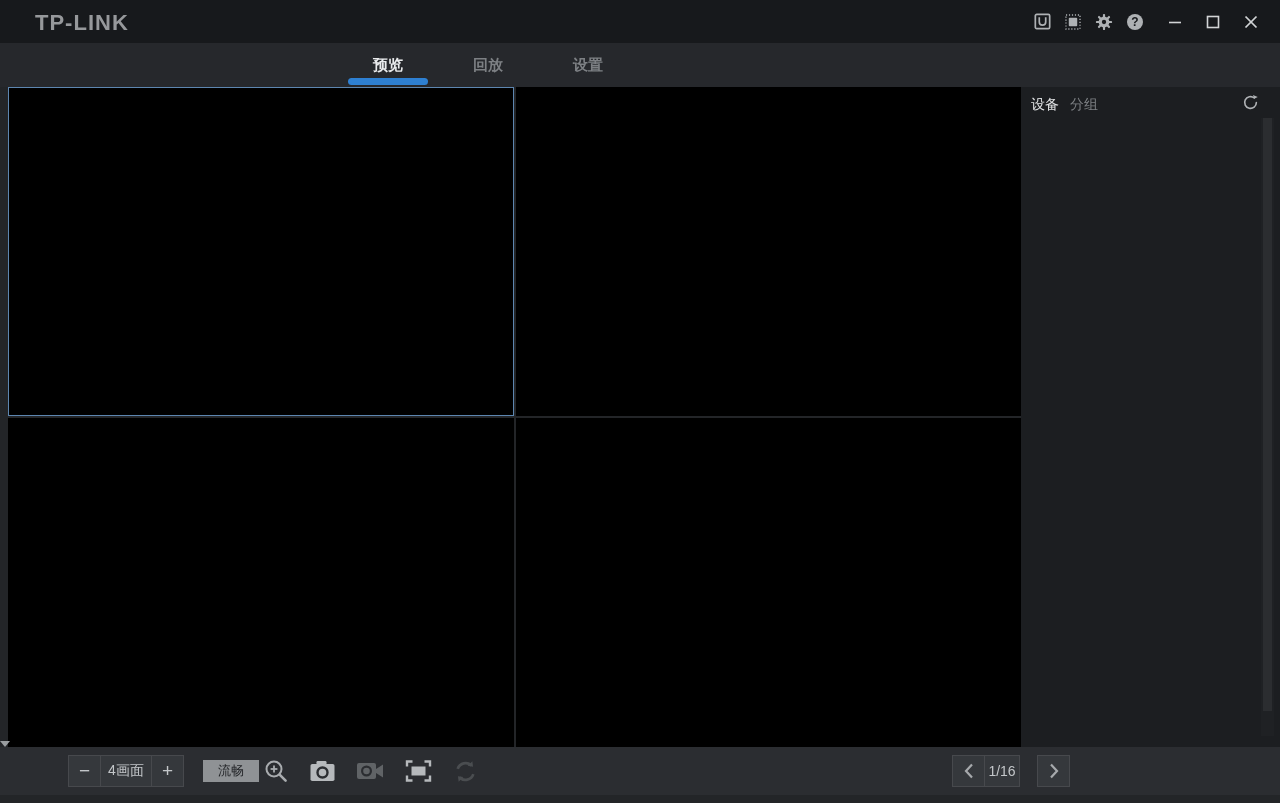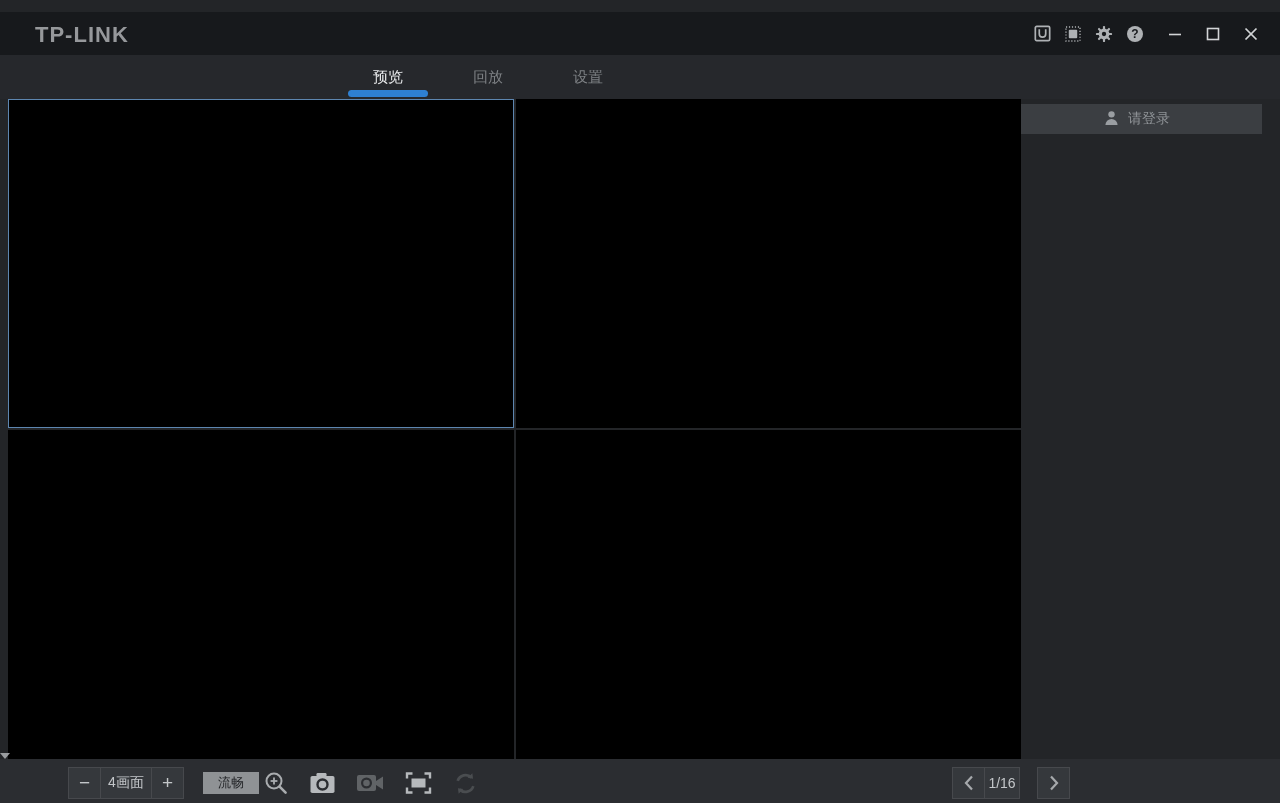--- a/index.html
+++ b/index.html
@@ -1,34 +1,34 @@
 <!DOCTYPE html>
 <html><head>
 <meta charset="utf-8">
 <style>
   * { margin:0; padding:0; box-sizing:border-box; }
   html,body { width:1280px; height:803px; overflow:hidden; }
   body { font-family:"Liberation Sans", sans-serif; background:#232528; position:relative; }
 
-  .window { position:absolute; inset:0; background:#232528;margin-top:12px; }
+  .window { position:absolute; inset:0; background:#232528; }
 
   
   .titlebar { position:absolute; top:0; left:0; width:1280px; height:43px; background:#17191c; }
   .brand { position:absolute; left:35px; top:10px; font-size:22px; font-weight:800; letter-spacing:1px; color:#96989b; }
   .tb-right { position:absolute; right:22px; top:0; height:43px; display:flex; align-items:center; }
   .tb-icon { width:18px; height:18px; display:flex; align-items:center; justify-content:center; margin-left:13px; cursor:pointer; }
   .win-icon { width:14px; height:14px; display:flex; align-items:center; justify-content:center; margin-left:24px; cursor:pointer; }
   .win-icon:first-of-type { margin-left:30px; }
   .help-bubble { width:16px; height:16px; border-radius:50%; background:#aeb1b4; color:#17191c; font-size:12px; font-weight:bold; line-height:16px; text-align:center; }
   .help-bubble::after { content:"?"; }
 
   
   .navbar { position:absolute; top:43px; left:0; width:1280px; height:44px; background:#26282c; }
   .tabs { position:absolute; left:348px; top:0; height:44px; display:flex; }
-  .tab { position:relative; width:80px; height:44px; margin-right:20px; text-align:center; line-height:44px; font-size:15px; color:#7d8084; cursor:pointer; }
+  .tab { position:relative; width:80px; height:44px; margin-right:20px; text-align:center; line-height:44px; font-size:15px; color:#7d8084; cursor:pointer;font-weight:bold; }
   .tab.active { color:#e9ebed; }
   .tab .underline { display:none; }
   .tab.active .underline { display:block; position:absolute; left:0; bottom:2px; width:80px; height:7px; border-radius:3.5px; background:#2e80d2; }
   .folder-btn { position:absolute; left:973px; top:54px; width:21px; height:17px; cursor:pointer; }
   .login-btn { position:absolute; left:1012px; top:49px; width:250px; height:30px; background:#3b3e42; display:flex; align-items:center; justify-content:center; gap:9px; color:#8f9397; font-size:14px; cursor:pointer; }
 
   
   .pane { position:absolute; background:#000; cursor:pointer; }
   .pane.selected { border:1px solid #5d86b0; }
   .pane-1 { left:8px;   top:87px;  width:506px; height:329px; }
@@ -154,20 +154,36 @@
       </span>
       <span>请登录</span>
     </div>
   </div>
 
   <div class="pane pane-1 selected"></div>
   <div class="pane pane-2"></div>
   <div class="pane pane-3"></div>
   <div class="pane pane-4"></div>
 
+  <div class="sidebar">
+    <div class="sb-header">
+      <span class="sb-tab sb-tab-device active">设备</span>
+      <span class="sb-tab sb-tab-group">分组</span>
+      <span class="sb-refresh">
+        <svg viewBox="0 0 18 18" width="17" height="17">
+          <path d="M15.2 9 a6.2 6.2 0 1 1 -2.3-4.8" fill="none" stroke="#b0b3b6" stroke-width="1.7" stroke-linecap="round"></path>
+          <path d="M11.6 1 l1.4 3.9 3.7-1.7 z" fill="#b0b3b6"></path>
+        </svg>
+      </span>
+    </div>
+    <div class="sb-list"></div>
+    <div class="sb-scroll">
+      <div class="thumb"></div>
+    </div>
+  </div>
 
   <div class="toolbar">
     <div class="seg-btn btn-minus">−</div>
     <div class="seg-btn btn-layout">4画面</div>
     <div class="seg-btn btn-plus">+</div>
     <div class="btn-quality">流畅</div>
 
     <span class="tool-icon ti-zoom">
       <svg viewBox="0 0 26 26" width="26" height="26">
         <circle cx="11" cy="11" r="7.5" fill="none" stroke="#a9acaf" stroke-width="2"></circle>

